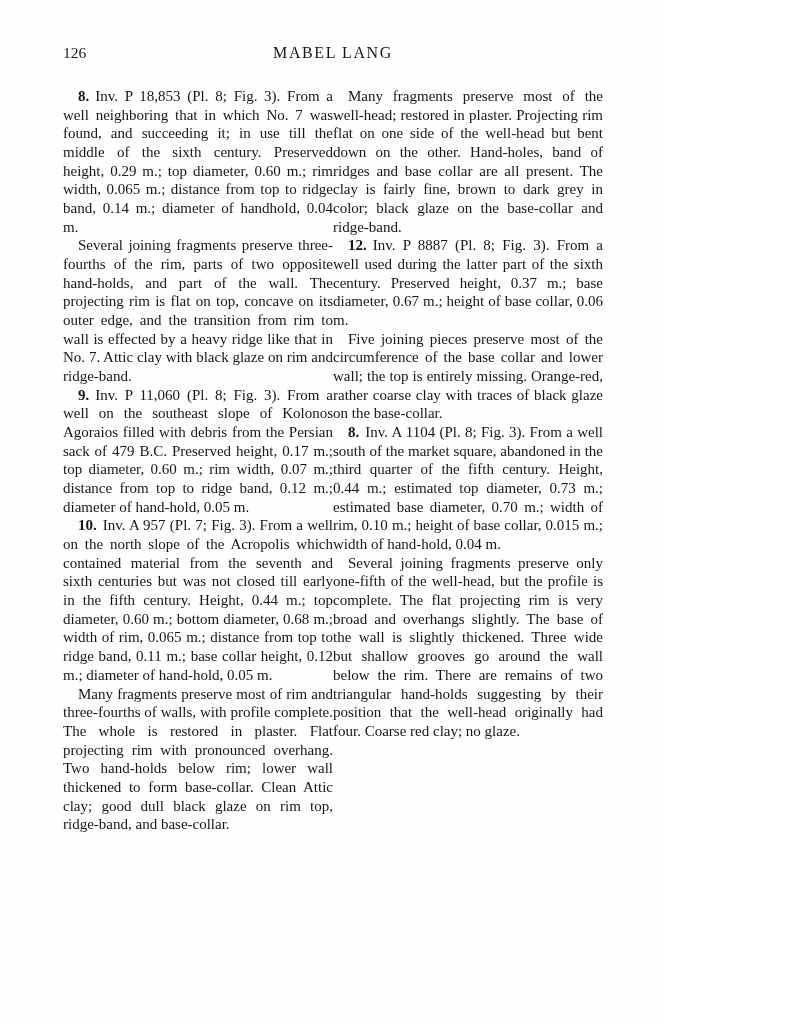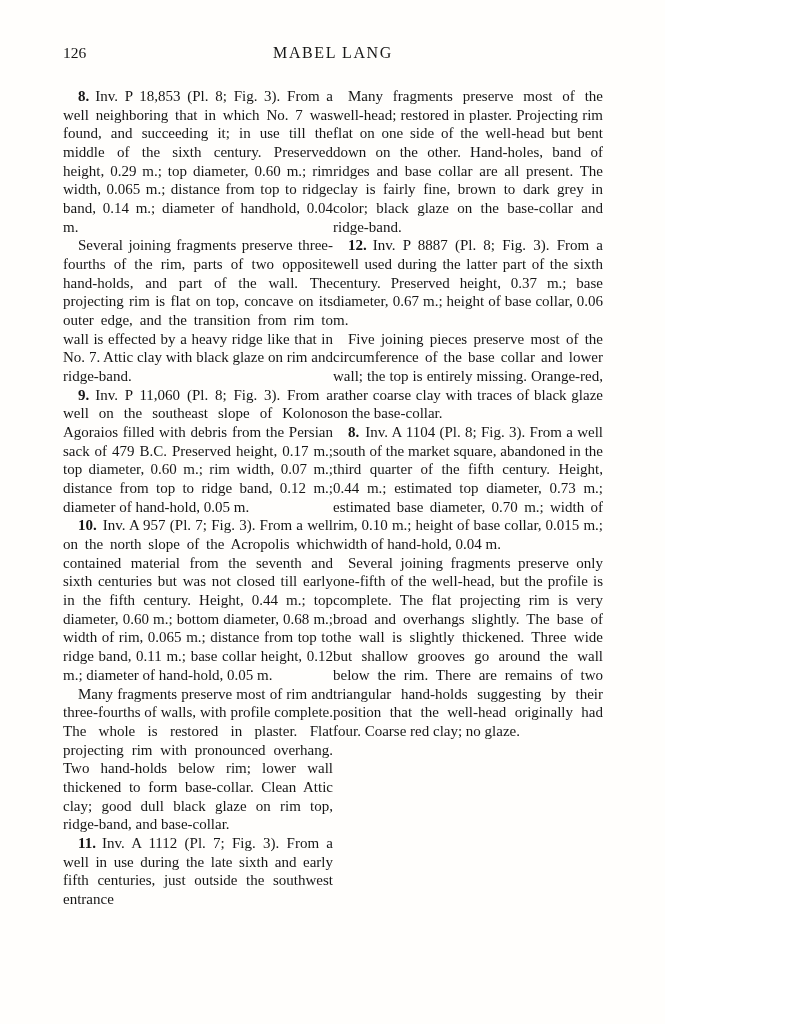--- a/index.html
+++ b/index.html
@@ -65,23 +65,20 @@
 
       <article class="entry">
         <p class="para indent"><b class="num">9.</b><span>Inv. P 11,060 (Pl. 8; Fig. 3). From a well on the southeast slope of Kolonos Agoraios filled with debris from the Persian sack of 479 B.C. Preserved height, 0.17 m.; top diameter, 0.60 m.; rim width, 0.07 m.; distance from top to ridge band, 0.12 m.; diameter of hand-hold, 0.05 m.</span></p>
       </article>
 
       <article class="entry">
         <p class="para indent"><b class="num">10.</b><span>Inv. A 957 (Pl. 7; Fig. 3). From a well on the north slope of the Acropolis which contained material from the seventh and sixth centuries but was not closed till early in the fifth century. Height, 0.44 m.; top diameter, 0.60 m.; bottom diameter, 0.68 m.; width of rim, 0.065 m.; distance from top to ridge band, 0.11 m.; base collar height, 0.12 m.; diameter of hand-hold, 0.05 m.</span></p>
         <p class="para indent">Many fragments preserve most of rim and three-fourths of walls, with profile complete. The whole is restored in plaster. Flat projecting rim with pronounced overhang. Two hand-holds below rim; lower wall thickened to form base-collar. Clean Attic clay; good dull black glaze on rim top, ridge-band, and base-collar.</p>
       </article>
 
-      <article class="entry">
-        <p class="para indent"><b class="num">11.</b><span>Inv. A 1112 (Pl. 7; Fig. 3). From a well in use during the late sixth and early fifth centuries, just outside the southwest entrance</span></p>
-      </article>
 
     </section>
 
     <section class="col">
 
       <article class="entry first">
         <p class="para indent">Many fragments preserve most of the well-head; restored in plaster. Projecting rim flat on one side of the well-head but bent down on the other. Hand-holes, band of ridges and base collar are all present. The clay is fairly fine, brown to dark grey in color; black glaze on the base-collar and ridge-band.</p>
       </article>
 
       <article class="entry">

